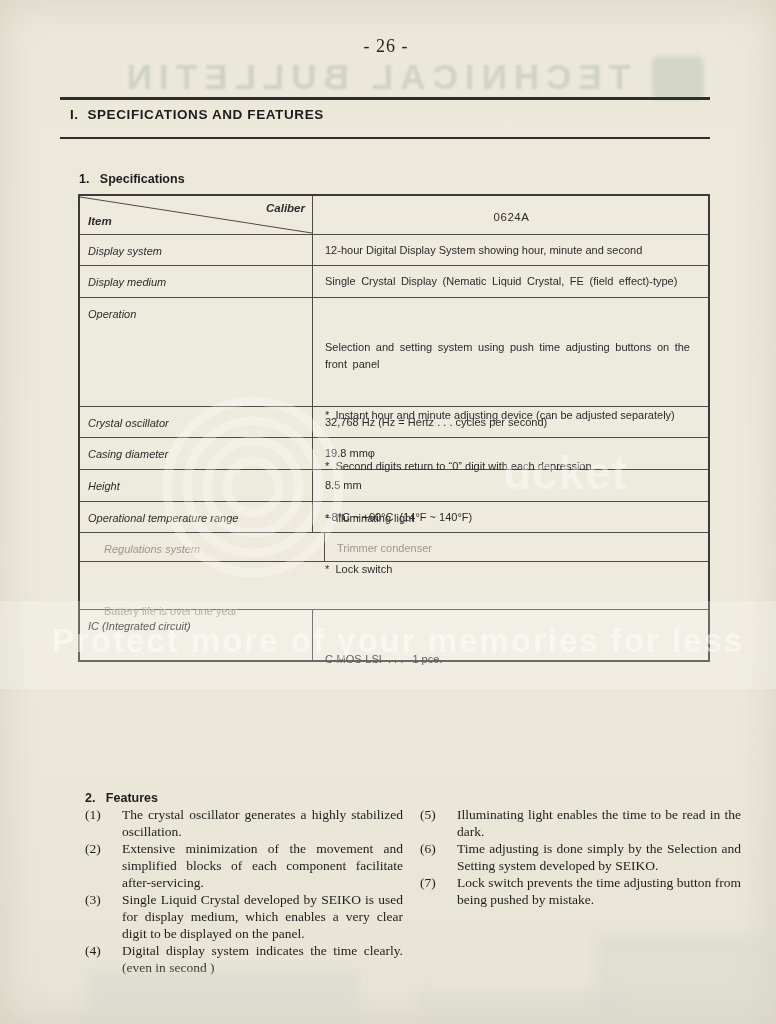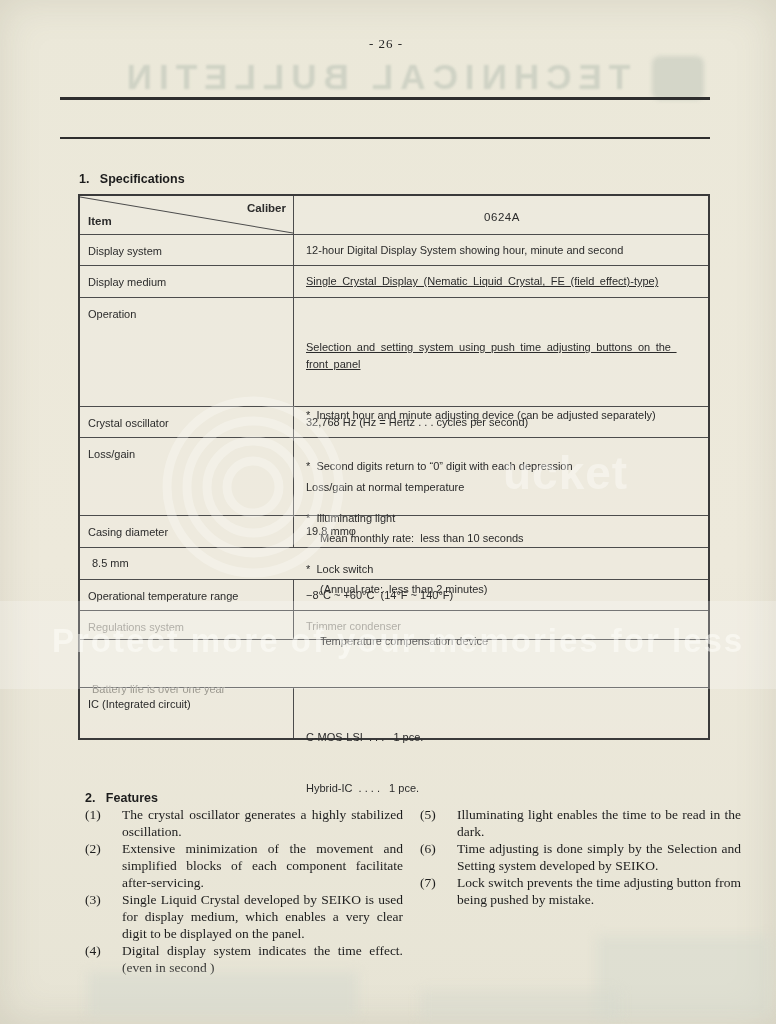--- a/index.html
+++ b/index.html
@@ -5,53 +5,53 @@
   * { margin:0; padding:0; box-sizing:border-box; }
   html,body { background:#cfcbbd; }
   .page {
     position:relative; width:776px; height:1024px; overflow:hidden;
     background:linear-gradient(180deg,#ebe8d9 0%,#ede9db 55%,#e7e4d5 100%);
     font-family:"Liberation Sans",sans-serif; color:#2b2b2b;
     box-shadow:inset 0 0 40px rgba(120,115,95,.18);
   }
   
   .page-number { position:absolute; top:36px; left:0; right:4px; text-align:center;
-    font-family:"Liberation Serif",serif; font-size:13px; letter-spacing:1px; color:#242424; }
+    font-family:"Liberation Serif",serif; font-size:18px; letter-spacing:1px; color:#242424; }
   .ghost-title { position:absolute; top:57px; left:95px; width:560px; text-align:center;
     transform:scaleX(-1); font-weight:bold; font-size:35px; letter-spacing:7px;
     color:rgba(170,181,170,.42); filter:blur(1.2px); white-space:nowrap; }
   .ghost-logo { position:absolute; top:56px; left:652px; width:52px; height:44px;
     background:rgba(170,181,170,.35); border-radius:8px; filter:blur(2px); }
   .rule { position:absolute; left:60px; width:650px; background:#2e2e2e; }
   .rule-top { top:97px; height:3px; }
   .rule-bottom { top:137px; height:2px; }
   .section-title { position:absolute; top:107px; left:70px; font-size:13.5px; font-weight:bold;
     letter-spacing:.6px; color:#1c1c1c; white-space:pre; }
   .sub-heading { position:absolute; font-size:12.5px; font-weight:bold; color:#1c1c1c; white-space:pre; }
   .spec-heading { top:172px; left:79px; }
   .feat-heading { top:791px; left:85px; }
   
   .spec-table { position:absolute; left:78px; top:194px; width:632px;
     border:2px solid #3a3a3a; background:rgba(240,237,228,.35); }
   .trow { display:flex; border-top:1px solid #4c4c4c; }
   .trow:first-child { border-top:none; }
-  .tcell-l { width:214px; flex:none; border-right:1px solid #4c4c4c;
-    padding:8px 6px 2px 8px; font-size:11px; line-height:1.5; }
+  .tcell-l { width:233px; flex:none; border-right:1px solid #4c4c4c;
+    padding:8px 6px 2px 8px; font-size:11px; line-height:1.5;font-style:italic; }
   .tcell-r { flex:1; padding:7px 10px 2px 12px; font-size:11px; line-height:1.55;
     white-space:pre-wrap; }
   .corner { position:relative; padding:0; }
   .corner svg { position:absolute; inset:0; width:100%; height:100%; }
   .corner-top { position:absolute; top:4px; right:7px; font-weight:bold; font-size:11.5px; }
   .corner-bottom { position:absolute; bottom:4px; left:8px; font-weight:bold; font-size:11.5px; }
   .th-value { display:flex; align-items:center; justify-content:center;
     font-weight:normal; font-size:11.5px; letter-spacing:.5px; }
   .hang { padding-left:15px; text-indent:-15px; }
   .ind { padding-left:14px; }
-  .wide { word-spacing:2.5px;text-decoration:underline; }
-  .faded, .faded .tcell-l, .faded .tcell-r { color:#9a978e; }
+  .wide { word-spacing:2.5px; }
+  .faded, .faded .tcell-l, .faded .tcell-r { color:#9a978e;padding-left:12px; }
   
   .feat-col { position:absolute; top:806px; font-family:"Liberation Serif",serif;
     font-size:13.5px; line-height:17px; color:#1d1d1d; }
   .feat-col-left  { left:85px;  width:318px; }
   .feat-col-right { left:420px; width:321px; }
   .feat-item { display:flex; }
   .feat-num { width:37px; flex:none; }
   .feat-text { flex:1; text-align:justify; }
   
   .wm-fade-band { position:absolute; left:0; top:601px; width:776px; height:88px;
@@ -72,20 +72,21 @@
 <body>
 
 <div class="page">
 
   <div class="page-number">- 26 -</div>
 
   <div class="ghost-title">TECHNICAL BULLETIN</div>
   <div class="ghost-logo"></div>
 
   <div class="rule rule-top"></div>
+  <div class="section-title">I.  SPECIFICATIONS AND FEATURES</div>
   <div class="rule rule-bottom"></div>
 
   <div class="sub-heading spec-heading">1.   Specifications</div>
 
   <div class="spec-table">
 
     <div class="trow" style="height:38px">
       <div class="tcell-l corner">
         <svg viewBox="0 0 207 38" preserveAspectRatio="none">
           <line x1="0" y1="1" x2="207" y2="37" stroke="#4c4c4c" stroke-width="1"></line>
@@ -115,36 +116,28 @@
         <div class="hang">*  Illuminating light</div>
         <div class="hang">*  Lock switch</div>
       </div>
     </div>
 
     <div class="trow" style="height:31px">
       <div class="tcell-l">Crystal oscillator</div>
       <div class="tcell-r">32,768 Hz (Hz = Hertz . . . cycles per second)</div>
     </div>
 
-    <div class="trow" style="height:78px">
-      <div class="tcell-l">Loss/gain</div>
-      <div class="tcell-r">
-        <div>Loss/gain at normal temperature</div>
-        <div class="ind">Mean monthly rate:  less than 10 seconds</div>
-        <div class="ind">(Annual rate:  less than 2 minutes)</div>
-        <div class="ind">Temperature compensation device</div>
-      </div>
-    </div>
 
     <div class="trow" style="height:32px">
       <div class="tcell-l">Casing diameter</div>
       <div class="tcell-r">19.8 mmφ</div>
     </div>
 
     <div class="trow" style="height:32px">
+      <div class="tcell-l">Height</div>
       <div class="tcell-r">8.5 mm</div>
     </div>
 
     <div class="trow" style="height:31px">
       <div class="tcell-l">Operational temperature range</div>
       <div class="tcell-r">−8°C ~ +60°C  (14°F ~ 140°F)</div>
     </div>
 
     <div class="trow faded" style="height:29px">
       <div class="tcell-l">Regulations system</div>
@@ -154,21 +147,20 @@
     <div class="trow faded" style="height:48px">
       <div class="tcell-r">
         <div>Battery life is over one year</div>
       </div>
     </div>
 
     <div class="trow" style="height:51px">
       <div class="tcell-l">IC (Integrated circuit)</div>
       <div class="tcell-r">
         <div>C-MOS-LSI  . . .   1 pce.</div>
-        <div>Hybrid-IC  . . . .   1 pce.</div>
       </div>
     </div>
   </div>
 
   <div class="sub-heading feat-heading">2.   Features</div>
 
   <div class="feat-col feat-col-left">
     <div class="feat-item">
       <span class="feat-num">(1)</span>
       <span class="feat-text">The crystal oscillator generates a highly stabilized oscillation.</span>
@@ -176,21 +168,21 @@
     <div class="feat-item">
       <span class="feat-num">(2)</span>
       <span class="feat-text">Extensive minimization of the movement and simplified blocks of each component facilitate after-servicing.</span>
     </div>
     <div class="feat-item">
       <span class="feat-num">(3)</span>
       <span class="feat-text">Single Liquid Crystal developed by SEIKO is used for display medium, which enables a very clear digit to be displayed on the panel.</span>
     </div>
     <div class="feat-item">
       <span class="feat-num">(4)</span>
-      <span class="feat-text">Digital display system indicates the time effect. (even in second )</span>
+      <span class="feat-text">Digital display system indicates the time clearly. (even in second )</span>
     </div>
   </div>
 
   <div class="feat-col feat-col-right">
     <div class="feat-item">
       <span class="feat-num">(5)</span>
       <span class="feat-text">Illuminating light enables the time to be read in the dark.</span>
     </div>
     <div class="feat-item">
       <span class="feat-num">(6)</span>

